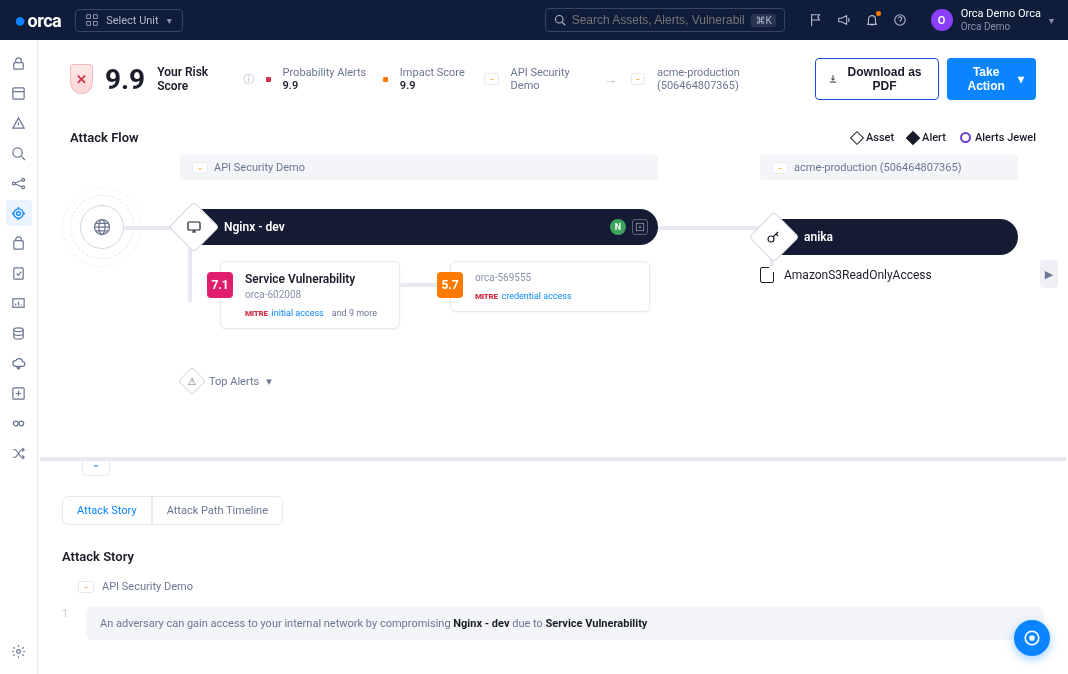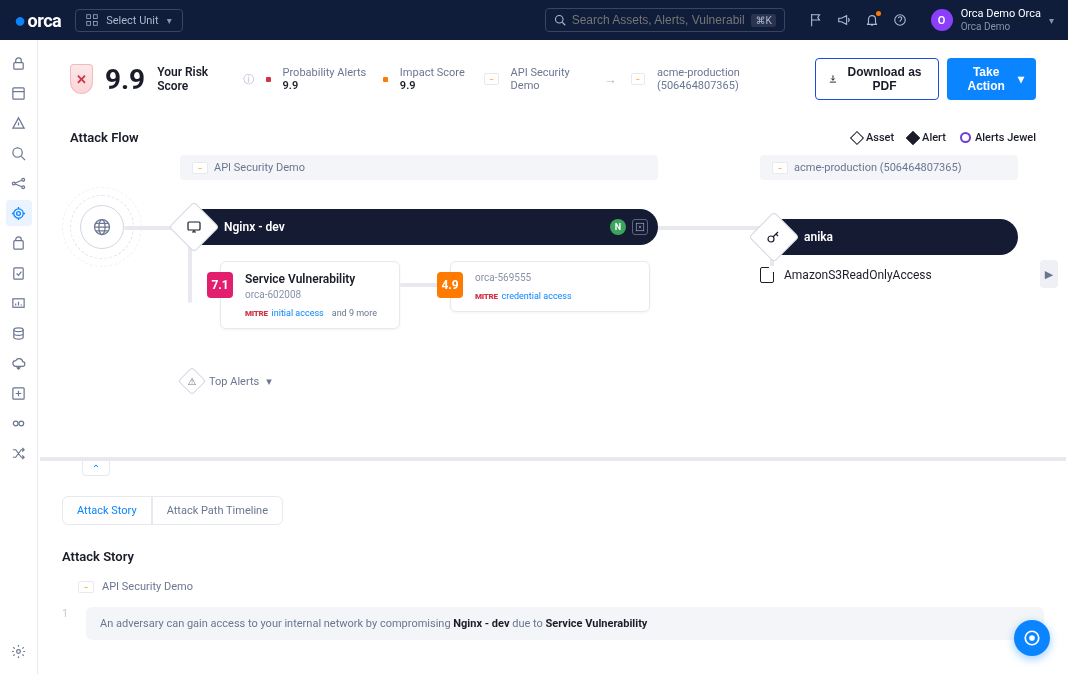--- a/index.html
+++ b/index.html
@@ -388,21 +388,21 @@
         <div class="alert-title">Service Vulnerability</div>
         <div class="alert-sub">orca-602008</div>
         <div class="mitre">
             <span class="mitre-tag">MITRE</span> 
             <span class="mitre-txt">initial access</span> 
             <span class="and-more">and 9 more</span>
           </div>
       </div>
 
       <div class="alert-card a2">
-        <div class="score-sq s66">4.9</div>
+        <div class="score-sq s66">5.7</div>
         <div class="alert-sub">orca-569555</div>
         <div class="mitre">
             <span class="mitre-tag">MITRE</span> 
             <span class="mitre-txt">credential access</span>
           </div>
       </div>
 
       <div class="policy-row">
         <span class="policy-ic"></span>
         <span>AmazonS3ReadOnlyAccess</span>

